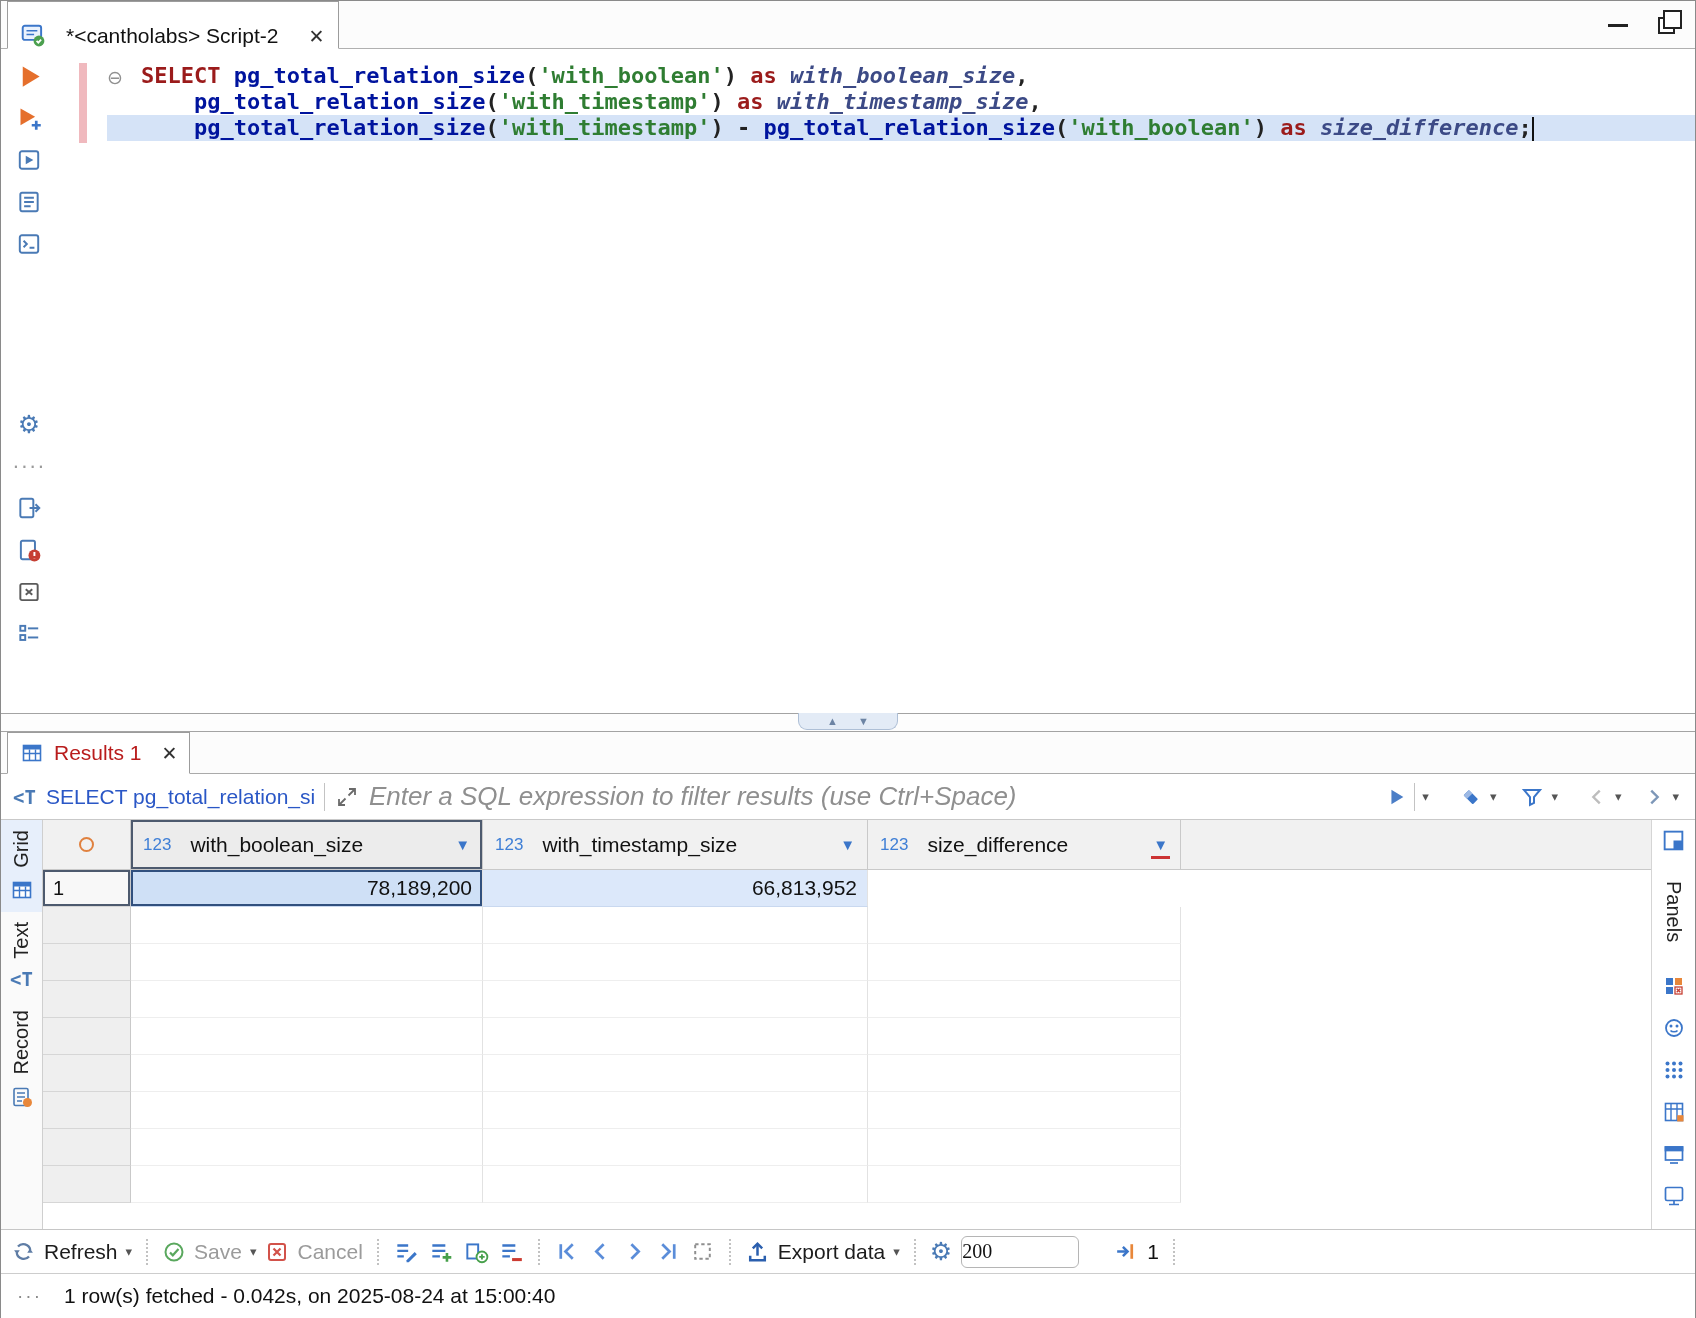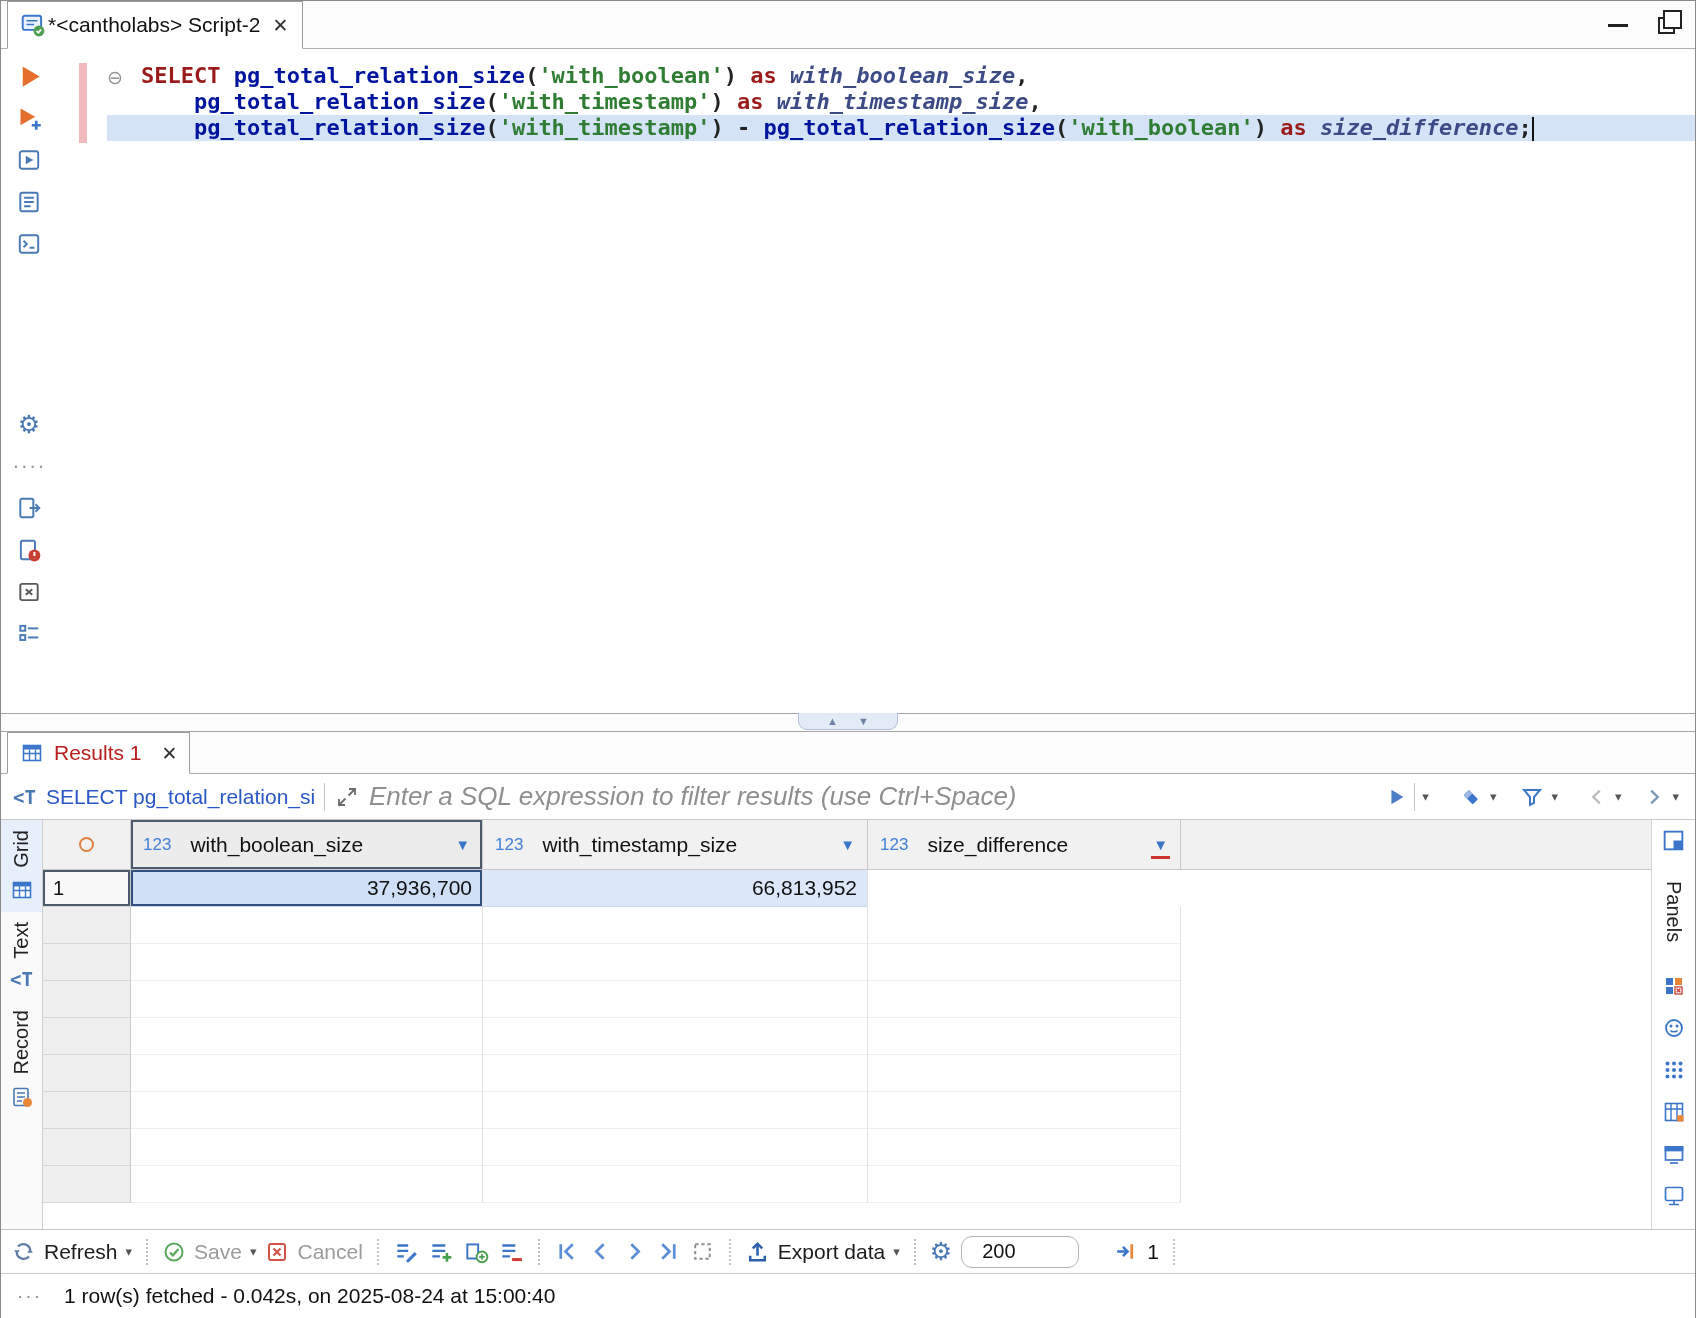--- a/index.html
+++ b/index.html
@@ -2,21 +2,21 @@
 <html><head>
 <meta charset="utf-8">
 <style>
 * { margin:0; padding:0; box-sizing:border-box; }
 html,body { width:1696px; height:1318px; }
 body { font-family:"Liberation Sans","DejaVu Sans",sans-serif; background:#fff; color:#1a1a1a; position:relative; overflow:hidden; }
 .app { position:absolute; inset:0; border:1px solid #8a8a8a; background:#fff; }
 
 
 .top-tabbar { position:absolute; left:0; top:0; width:100%; height:48px; background:#fcfcfc; border-bottom:1px solid #b0b0b0; }
-.editor-tab { position:absolute; left:6px; top:0; height:48px; display:flex; align-items:center; gap:2px; padding:0 14px 0 12px; background:#fff; border:1px solid #9c9c9c; border-bottom:1px solid #fff; z-index:2; }
+.editor-tab { position:absolute; left:6px; top:0; height:48px; display:flex; align-items:flex-end; gap:20px; padding:0 14px 0 12px; background:#fff; border:1px solid #9c9c9c; border-bottom:1px solid #fff; z-index:2; }
 .editor-tab .title { font-size:21px; color:#111; white-space:nowrap; }
 .tab-close { font-size:19px; color:#333; margin-left:10px; cursor:pointer; }
 .win-controls { position:absolute; right:20px; top:0; height:48px; display:flex; gap:30px; align-items:center; }
 .win-min { width:20px; height:3px; background:#222; }
 .win-restore { width:17px; height:17px; border:2px solid #222; position:relative; background:#fff; }
 .win-restore::before { content:""; position:absolute; left:3px; bottom:3px; width:15px; height:15px; border:2px solid #222; background:#fff; }
 
 
 .editor { position:absolute; left:0; top:48px; width:100%; height:664px; background:#fff; }
 .editor-toolbar { position:absolute; left:0; top:6px; width:56px; display:flex; flex-direction:column; align-items:center; }
@@ -78,21 +78,21 @@
 .grid-row.selected-row .row-num { background:#f8f8f8; box-shadow:inset 0 0 0 2px #4d5a6e; }
 .cell { border-right:1px solid #e2e2e2; border-bottom:1px solid #eeeeee; display:flex; align-items:center; justify-content:flex-end; padding:0 10px; font-size:21px; color:#111; flex:none; cursor:pointer; }
 .selected-row .cell { background:#dce8fa; border-bottom-color:#c9d8ef; }
 .cell.cell-selected { box-shadow:inset 0 0 0 2px #31507e; background:#cfe0f6; }
 
 
 .bottom-toolbar { position:absolute; left:0; top:1228px; width:100%; height:44px; border-top:1px solid #c6c6c6; display:flex; align-items:center; padding:0 10px; gap:9px; background:#fff; }
 .tb-btn { display:flex; align-items:center; gap:8px; font-size:21px; color:#1c1c1c; cursor:pointer; white-space:nowrap; }
 .tb-btn.disabled { color:#9b9b9b; }
 .tb-sep { border-left:2px dotted #c2c2c2; height:26px; margin:0 5px; flex:none; }
-.fetch-input { width:118px; height:32px; border:1px solid #b5b5b5; border-radius:11px; font-size:20px; padding:0 20px; background:#fff; color:#111; font-family:Liberation Sans, sans-serif; }
+.fetch-input { width:118px; height:32px; border:1px solid #b5b5b5; border-radius:6px; font-size:20px; padding:0 0; background:#fff; color:#111; font-family:Liberation Serif, serif; }
 .seg-num { font-size:21px; color:#111; }
 
 
 .status-bar { position:absolute; left:0; top:1272px; width:100%; height:45px; border-top:1px solid #cdcdcd; display:flex; align-items:center; gap:22px; padding:0 16px; font-size:21px; background:#fff; color:#111; }
 .status-dots { color:#8a8a8a; font-size:19px; letter-spacing:2px; cursor:pointer; }
 svg { display:block; }
 </style>
 </head>
 <body>
 
@@ -312,21 +312,21 @@
             <div class="col-header" style="width: 313px;">
               <span class="type-badge">123</span>
               <span class="col-name">size_difference</span>
               <span class="sort-arrow sort-red">▼</span>
             </div>
           </div>
       </div>
       <div id="grid-rows">
           <div class="grid-row selected-row">
             <div class="row-num">1</div>
-            <div class="cell cell-selected" style="width: 352px;">37,936,700</div>
+            <div class="cell cell-selected" style="width: 352px;">78,189,200</div>
             <div class="cell" style="width: 385px;">66,813,952</div>
           </div>
           <div class="grid-row empty">
             <div class="row-num"></div>
             <div class="cell" style="width: 352px;"></div>
             <div class="cell" style="width: 385px;"></div>
             <div class="cell" style="width: 313px;"></div>
           </div>
           <div class="grid-row empty">
             <div class="row-num"></div>

